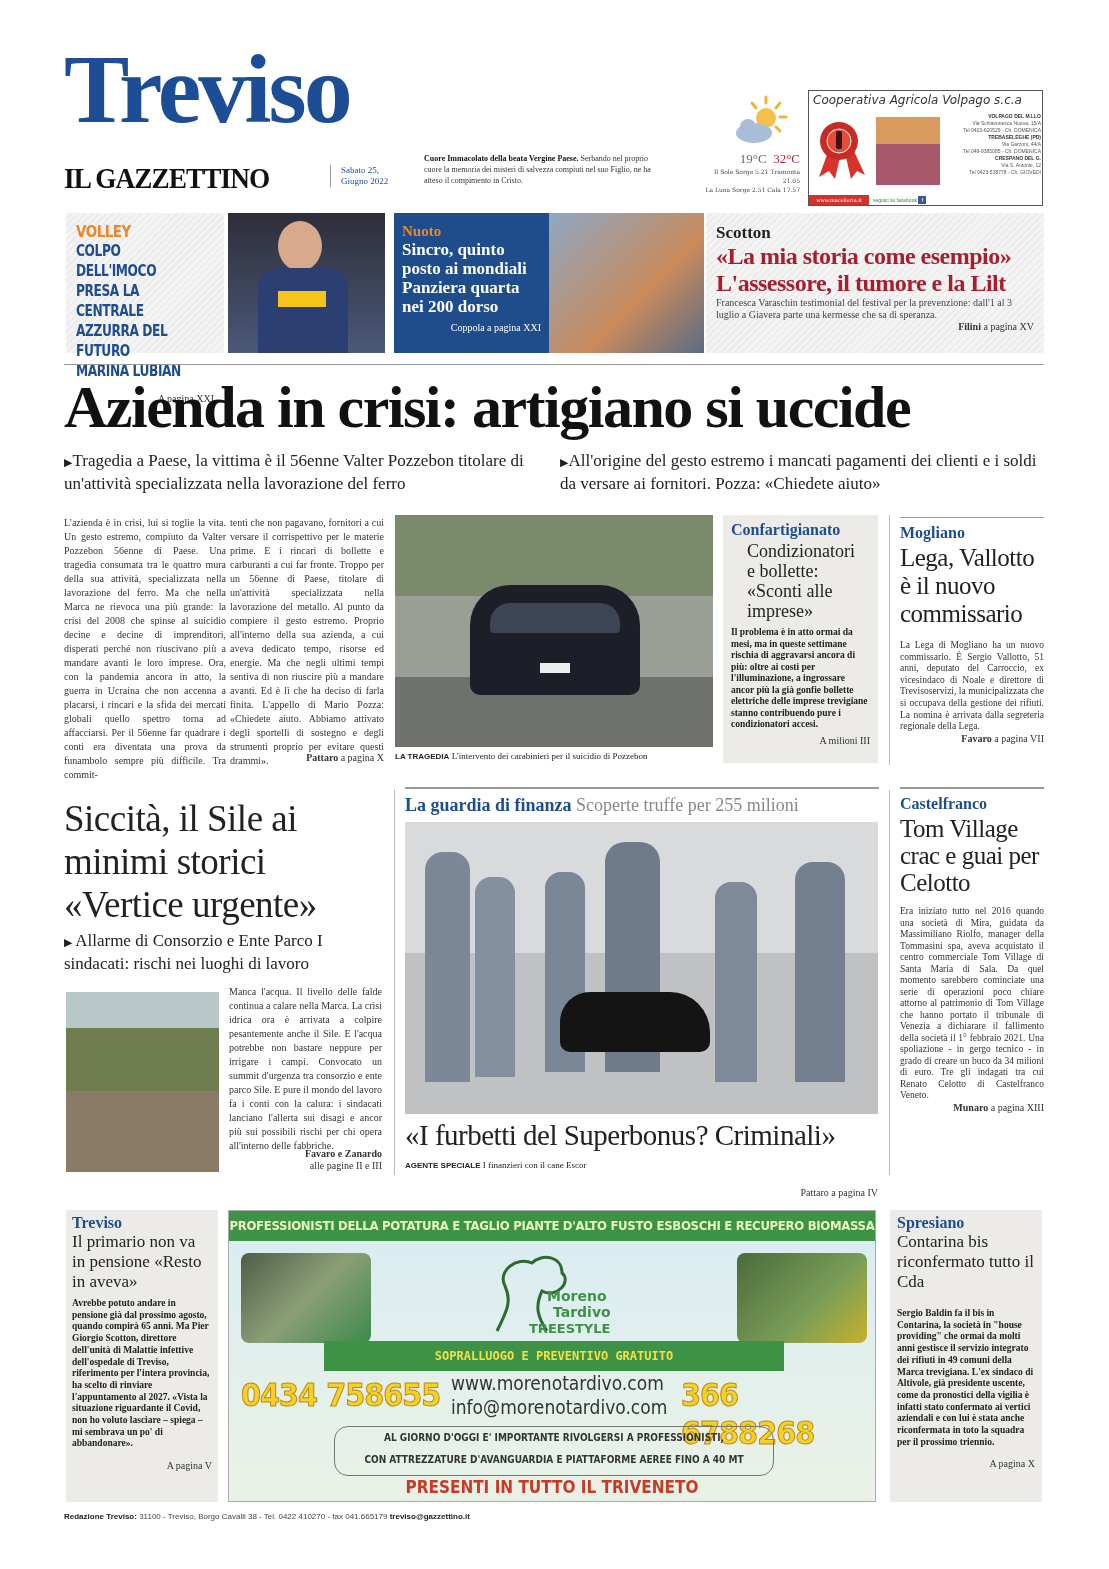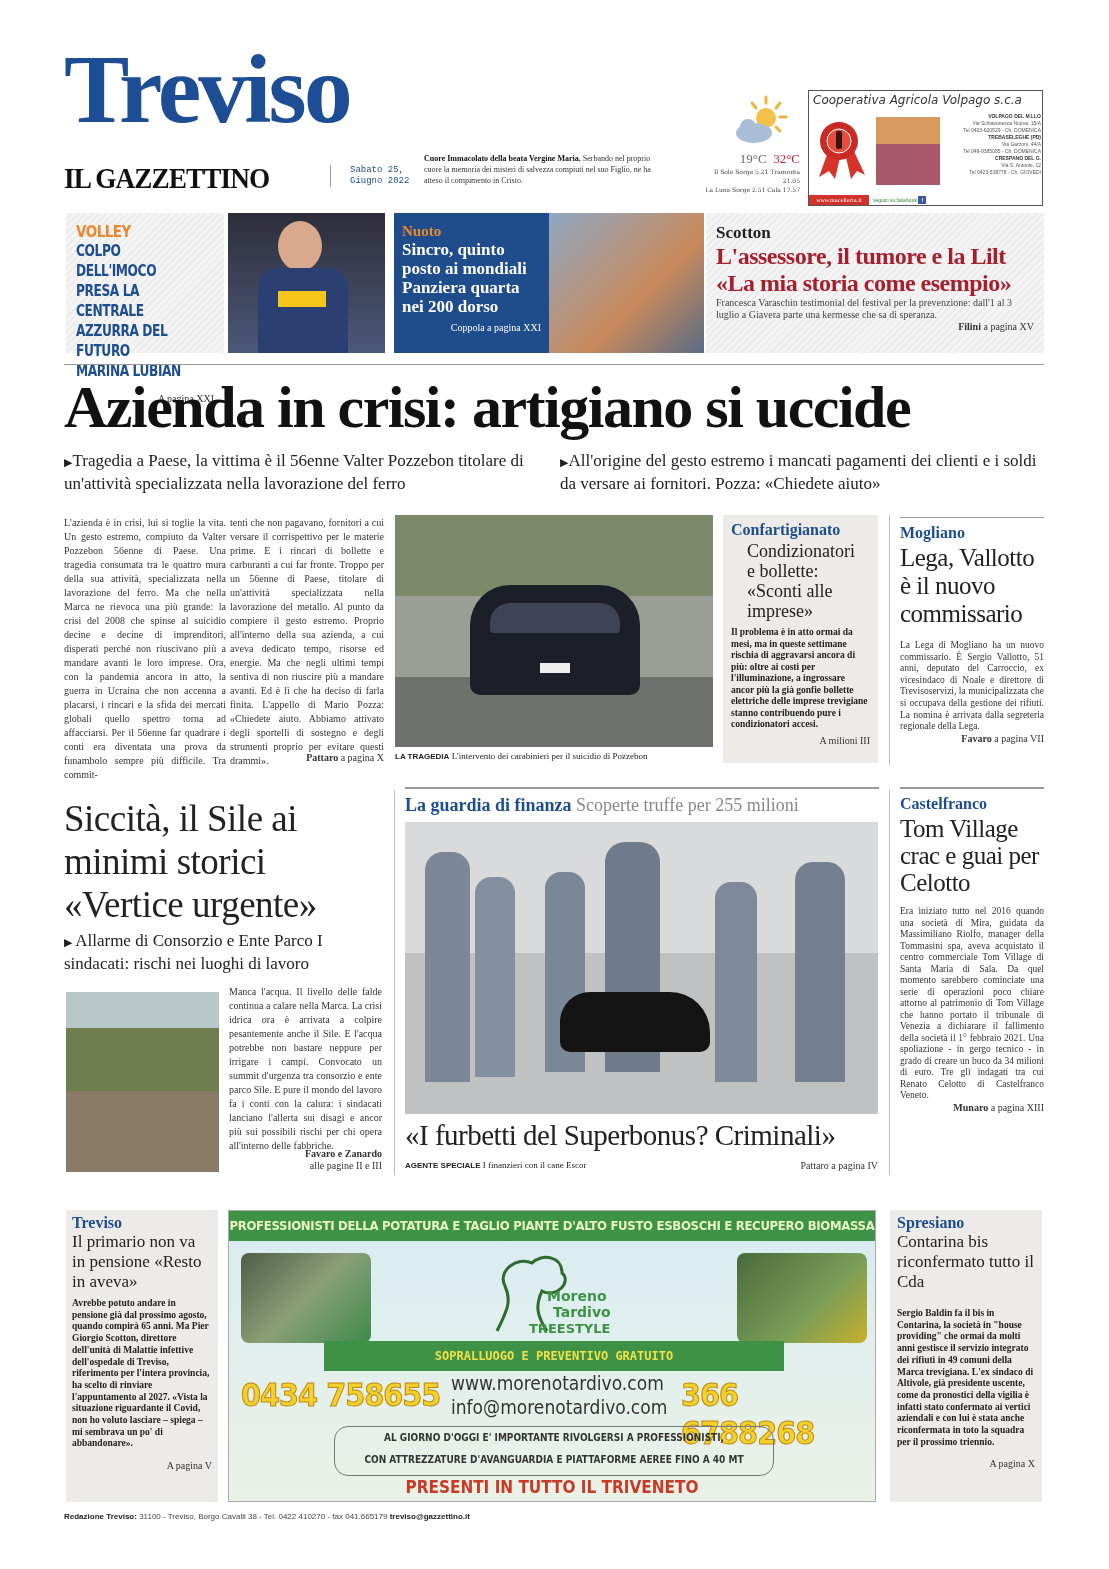--- a/index.html
+++ b/index.html
@@ -1,21 +1,21 @@
 <!DOCTYPE html>
 <html><head>
 <meta charset="utf-8">
 <style>
 *{box-sizing:border-box;margin:0;padding:0}
 body{width:1109px;height:1569px;background:#fff;font-family:"DejaVu Serif",serif;color:#1a1a1a;position:relative;overflow:hidden}
 .abs{position:absolute}
 .serif{font-family:"Liberation Serif","DejaVu Serif",serif}
 .masthead{left:64px;top:40px;font-family:"Liberation Serif",serif;font-weight:bold;font-size:98px;color:#1d4d94;letter-spacing:-3px;line-height:1}
 .gazz{left:64px;top:162px;font-family:"Liberation Serif",serif;font-weight:bold;font-size:29px;letter-spacing:-1px;color:#111;transform:scaleX(0.94);transform-origin:left}
-.datebox{left:330px;top:165px;border-left:1px solid #999;padding-left:19px;font-size:9px;color:#1d4d94;font-family:Liberation Mono, monospace;line-height:11px}
+.datebox{left:330px;top:165px;border-left:1px solid #999;padding-left:10px;font-size:9px;color:#1d4d94;font-family:Liberation Serif, serif;line-height:11px}
 .saint{left:424px;top:153px;width:235px;font-size:8px;line-height:11px;color:#333;font-family:"Liberation Serif",serif}
 .saint b{color:#111}
 .weather{left:700px;top:95px;width:100px;text-align:right}
 .temps{font-size:13px;font-family:"Liberation Serif",serif}
 .temps .lo{color:#6a6a6a}.temps .hi{color:#b0213a}
 .sunmoon{font-size:6px;color:#444;line-height:9px}
 .ad1{left:808px;top:90px;width:235px;height:116px;border:1.5px solid #555;background:#fff}
 .ad1 .t{font-family:"DejaVu Sans",sans-serif;font-style:italic;font-size:12px;color:#333;padding:2px 4px;white-space:nowrap}
 .ad1 .ros{position:absolute;left:6px;top:28px;width:50px;height:62px}
 .ad1 .photo{position:absolute;left:67px;top:26px;width:64px;height:68px;background:linear-gradient(#d89b5d 0 40%,#a7586a 40%)}
@@ -65,21 +65,21 @@
 </style>
 </head>
 <body>
 
 <div class="abs masthead">Treviso</div>
 <div class="abs gazz">IL GAZZETTINO</div>
 <div class="abs datebox">
   <div>Sabato 25,</div>
   <div>Giugno 2022</div>
 </div>
-<div class="abs saint"><b>Cuore Immacolato della beata Vergine Maria.</b><span> Serbando nel proprio cuore la memoria dei misteri di salvezza compiuti nel suo Figlio, ne ha atteso il compimento in Cristo.</span></div>
+<div class="abs saint"><b>Cuore Immacolato della beata Vergine Paese.</b><span> Serbando nel proprio cuore la memoria dei misteri di salvezza compiuti nel suo Figlio, ne ha atteso il compimento in Cristo.</span></div>
 
 <div class="abs weather">
   <svg width="60" height="52" viewBox="0 0 60 52" style="margin-right:10px">
     <g stroke="#f0b43c" stroke-width="3" stroke-linecap="round">
       <line x1="36" y1="2" x2="36" y2="8"></line>
         <line x1="50" y1="8" x2="46" y2="13"></line>
         <line x1="56" y1="22" x2="50" y2="22"></line>
         <line x1="22" y1="8" x2="26" y2="13"></line>
         <line x1="50" y1="36" x2="46" y2="32"></line>
     </g>
@@ -128,22 +128,22 @@
   <div class="k">Nuoto</div>
   <div class="h">Sincro, quinto</div>
   <div class="h">posto ai mondiali</div>
   <div class="h">Panziera quarta</div>
   <div class="h">nei 200 dorso</div>
   <div class="p">Coppola a pagina XXI</div>
 </div>
 <div class="abs photo-sincro"></div>
 <div class="abs giavera hatch">
   <div class="k">Scotton</div>
+  <div class="h">«La mia storia come esempio»</div>
   <div class="h">L'assessore, il tumore e la Lilt</div>
-  <div class="h">«La mia storia come esempio»</div>
   <div class="s">Francesca Varaschin testimonial del festival per la prevenzione: dall'1 al 3 luglio a Giavera parte una kermesse che sa di speranza.</div>
   <div class="pag"><b>Filini</b><span> a pagina XV</span></div>
 </div>
 
 <div class="abs rule" style="left:64px;top:364px;width:980px;height:1px"></div>
 
 <div class="abs mainhead">Azienda in crisi: artigiano si uccide</div>
 <div class="abs sub" style="left:64px;top:450px;width:490px"><span style="font-size:11px">▶</span><span>Tragedia a Paese, la vittima è il 56enne Valter Pozzebon titolare di un'attività specializzata nella lavorazione del ferro</span></div>
 <div class="abs sub" style="left:560px;top:450px;width:490px"><span style="font-size:11px">▶</span><span>All'origine del gesto estremo i mancati pagamenti dei clienti e i soldi da versare ai fornitori. Pozza: «Chiedete aiuto»</span></div>
 
@@ -192,21 +192,21 @@
   <div style="position:absolute;left:20px;top:30px;width:45px;height:230px;background:#7c8898;border-radius:18px 18px 0 0"></div>
   <div style="position:absolute;left:70px;top:55px;width:40px;height:200px;background:#8390a0;border-radius:16px 16px 0 0"></div>
   <div style="position:absolute;left:140px;top:50px;width:40px;height:200px;background:#7a8796;border-radius:16px 16px 0 0"></div>
   <div style="position:absolute;left:200px;top:20px;width:55px;height:230px;background:#6f7b8b;border-radius:20px 20px 0 0"></div>
   <div style="position:absolute;left:310px;top:60px;width:42px;height:200px;background:#7e8a9a;border-radius:16px 16px 0 0"></div>
   <div style="position:absolute;left:390px;top:40px;width:50px;height:220px;background:#748090;border-radius:18px 18px 0 0"></div>
   <div style="position:absolute;left:155px;top:170px;width:150px;height:60px;background:#141414;border-radius:30px 40px 10px 10px"></div>
 </div>
 <div class="abs h-serif" style="left:405px;top:1119px;width:474px;font-size:29px;letter-spacing:-0.5px;white-space:nowrap">«I furbetti del Superbonus? Criminali»</div>
 <div class="abs cap" style="left:405px;top:1160px;width:300px"><b>AGENTE SPECIALE</b><span> I finanzieri con il cane Escor</span></div>
-<div class="abs pag" style="left:700px;top:1160px;width:178px">Pattaro a pagina IV</div>
+<div class="abs pag" style="left:700px;top:1187px;width:178px">Pattaro a pagina IV</div>
 
 <div class="abs vline" style="left:889px;top:790px;height:385px"></div>
 
 <div class="abs rule" style="left:900px;top:787px;width:144px;height:2px"></div>
 <div class="abs" style="left:900px;top:795px;width:144px">
   <div class="kick-blue" style="font-size:16px">Castelfranco</div>
   <div class="h-serif" style="font-size:25px;line-height:27px;margin:2px 0 10px;letter-spacing:-0.5px">Tom Village crac e guai per Celotto</div>
   <div class="body" style="font-size:9.5px;line-height:11.5px">Era iniziato tutto nel 2016 quando una società di Mira, guidata da Massimiliano Riolfo, manager della Tommasini spa, aveva acquistato il centro commerciale Tom Village di Santa Maria di Sala. Da quel momento sarebbero cominciate una serie di operazioni poco chiare attorno al patrimonio di Tom Village che hanno portato il tribunale di Venezia a dichiarare il fallimento della società il 1° febbraio 2021. Una spoliazione - in gergo tecnico - in grado di creare un buco da 34 milioni di euro. Tre gli indagati tra cui Renato Celotto di Castelfranco Veneto.</div>
   <div class="pag"><b>Munaro</b><span> a pagina XIII</span></div>
 </div>

